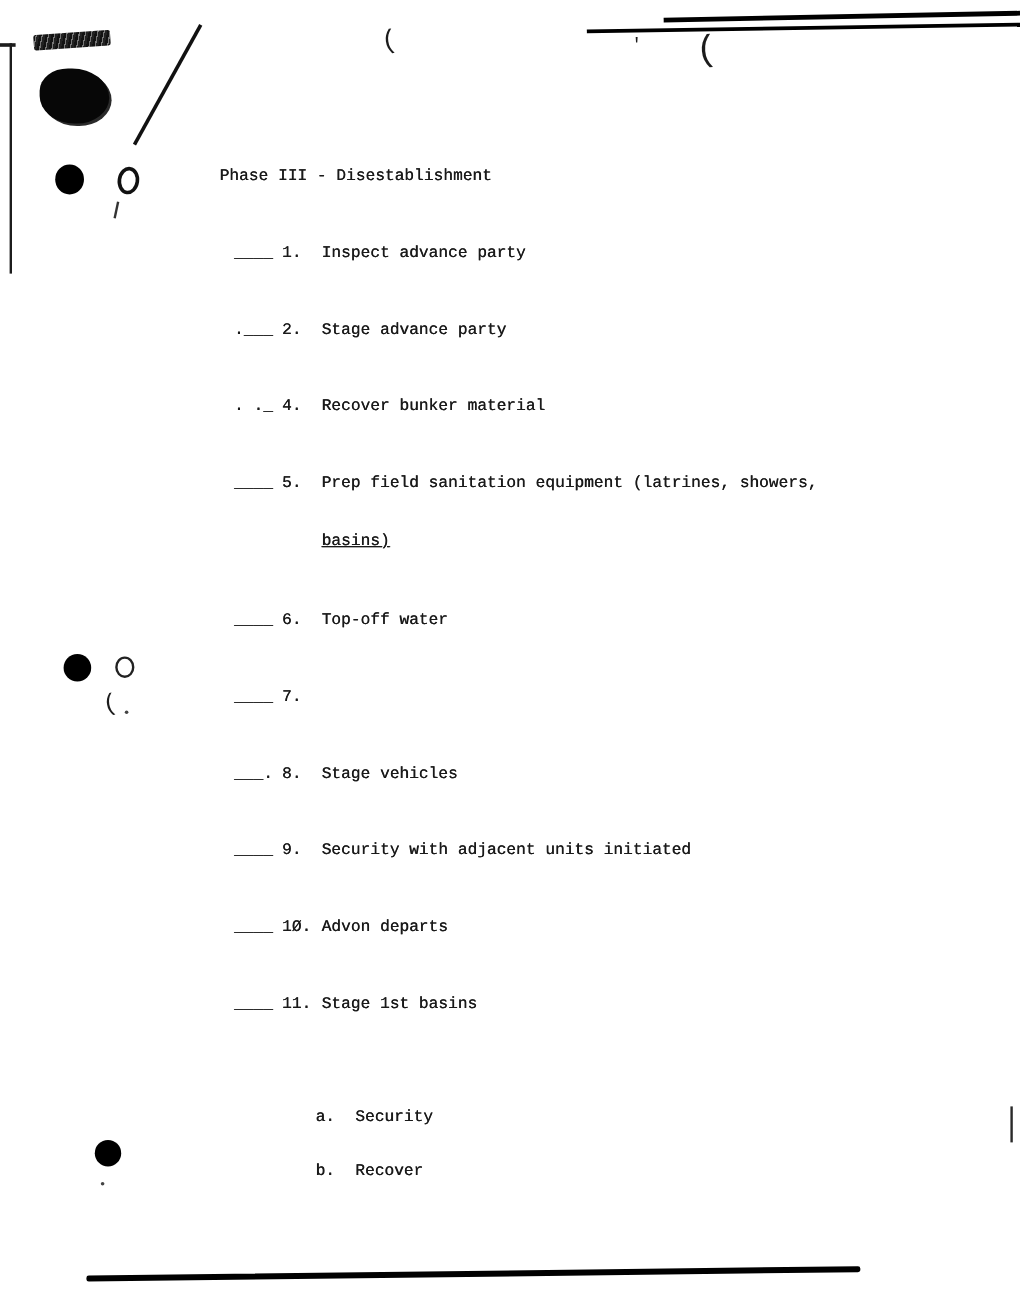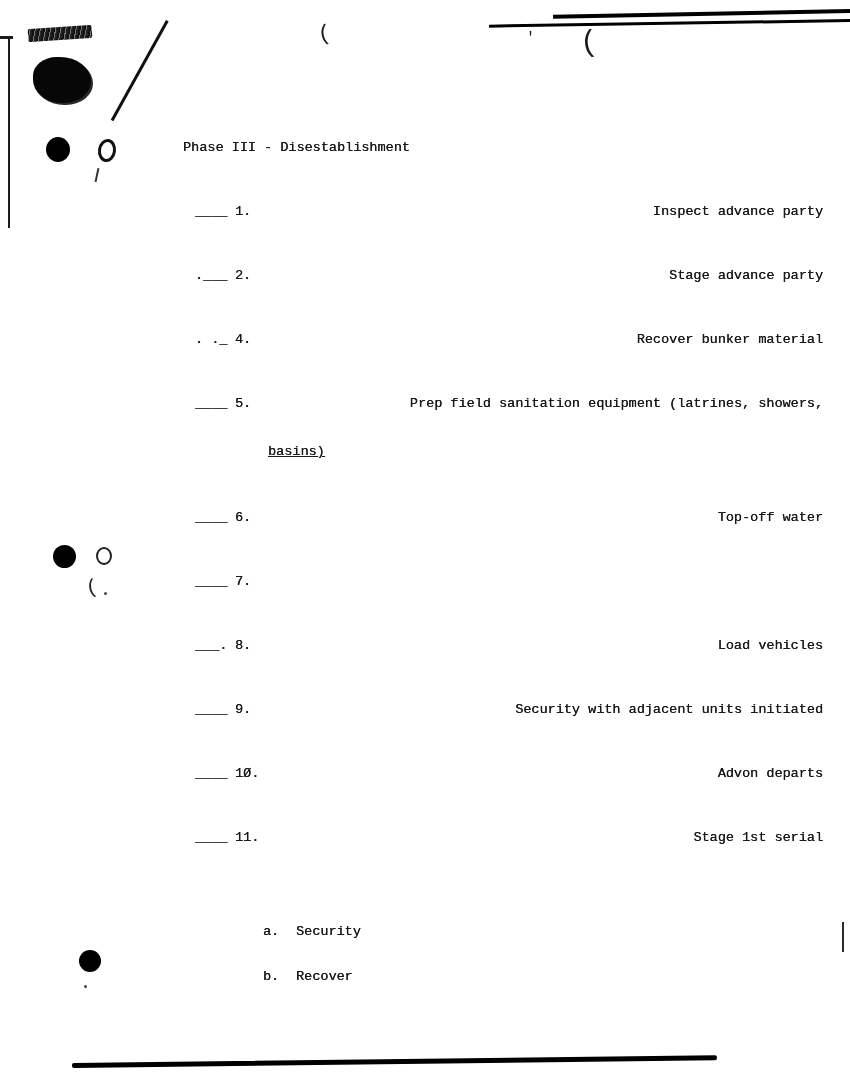--- a/index.html
+++ b/index.html
@@ -12,21 +12,21 @@
   .content {
     position:absolute; left:183px; top:92px; width:640px;
     font-size:13.5px; line-height:16px; white-space:pre;
     text-shadow:0.25px 0 0 currentColor;
   }
   .title { }
   .row { display:flex; margin-left:12px; margin-bottom:16px; }
   .row.mb0 { margin-bottom:0; }
   .blank { width:40px; flex:none; }
   .num { width:33px; flex:none; }
-  .txt { flex:1;text-align:right; }
+  .txt { flex:1; }
   .cont { margin-left:85px; line-height:15px; margin-bottom:19px;text-decoration:underline; }
   .subs { line-height:15px; margin-bottom:16px; }
   .subs.s3 { margin-left:80px; }
   .sublabel { display:inline-block; width:33px; }
 
   
   .art { position:absolute; }
   .smudge { left:28px; top:27px; width:64px; height:13px; transform:rotate(-4deg);
     background:repeating-linear-gradient(105deg,#121212 0 2px,#777 2px 3px,#222 3px 5px); border-radius:2px; }
   .blob { left:33px; top:57px; width:58px; height:46px; background:#070707;
@@ -102,30 +102,30 @@
       <span class="blank">____</span><span class="num">5.</span><span class="txt">Prep field sanitation equipment (latrines, showers,</span>
     </div>
     <div class="cont">basins)</div>
     <div class="row">
       <span class="blank">____</span><span class="num">6.</span><span class="txt">Top-off water</span>
     </div>
     <div class="row">
       <span class="blank">____</span><span class="num">7.</span>
     </div>
     <div class="row">
-      <span class="blank">___.</span><span class="num">8.</span><span class="txt">Load vehicles</span>
+      <span class="blank">___.</span><span class="num">8.</span><span class="txt">Stage vehicles</span>
     </div>
     <div class="row">
       <span class="blank">____</span><span class="num">9.</span><span class="txt">Security with adjacent units initiated</span>
     </div>
     <div class="row">
       <span class="blank">____</span><span class="num">1Ø.</span><span class="txt">Advon departs</span>
     </div>
     <div class="row">
-      <span class="blank">____</span><span class="num">11.</span><span class="txt">Stage 1st serial</span>
+      <span class="blank">____</span><span class="num">11.</span><span class="txt">Stage 1st basins</span>
     </div>
     <div class="subs s3">
       <div class="subrow"><span class="sublabel">a.</span><span class="subtxt">Security</span></div>
       <div class="subrow"><span class="sublabel">b.</span><span class="subtxt">Recover</span></div>
     </div>
     
 
     
 
     

